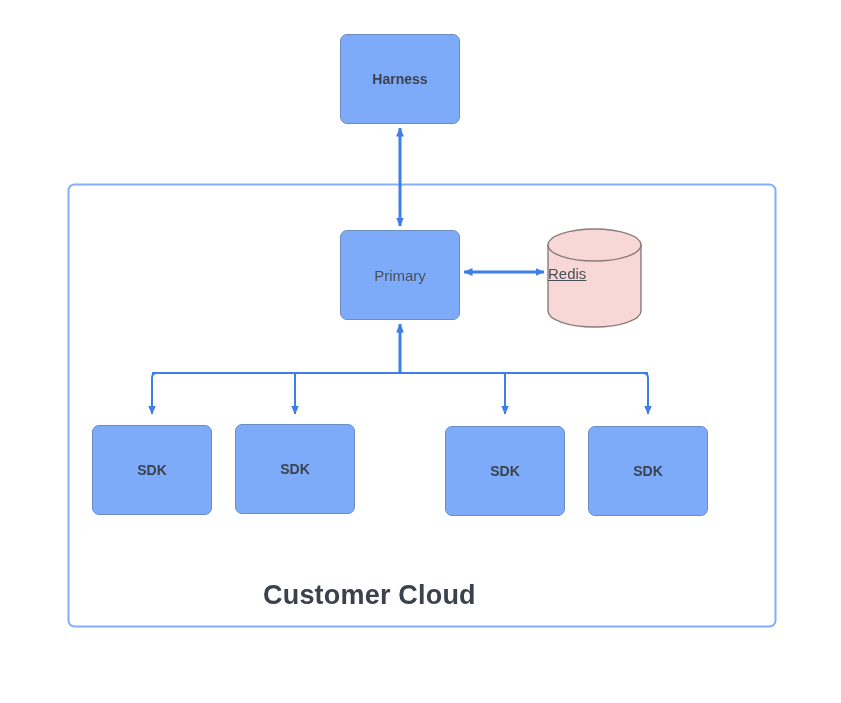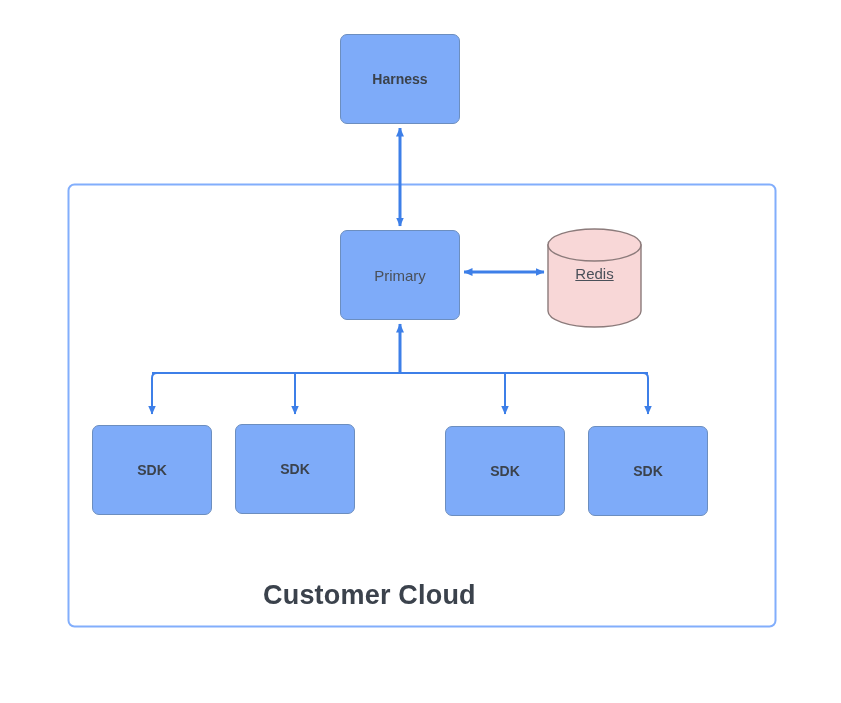--- a/index.html
+++ b/index.html
@@ -54,21 +54,20 @@
     font-size: 27px;
     font-weight: bold;
     letter-spacing: 0.2px;
     white-space: nowrap;
   }
   .cyl-label {
     position: absolute;
     color: #4a5059;
     font-size: 15px;
     white-space: nowrap;
-    text-align: center;
     text-decoration: underline;
   }
 </style>
 </head>
 <body>
 
 <div id="canvas">
 
   <svg class="svg-layer" viewBox="0 0 841 703" xmlns="http://www.w3.org/2000/svg">
     <defs>

